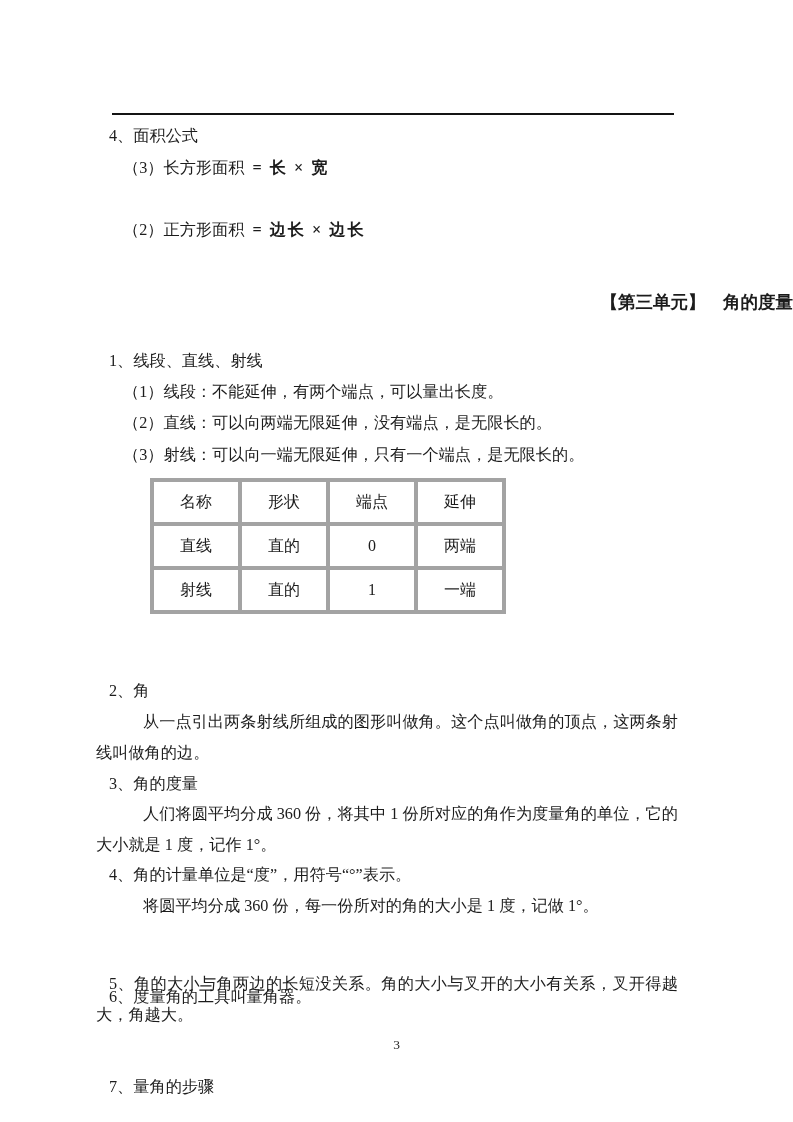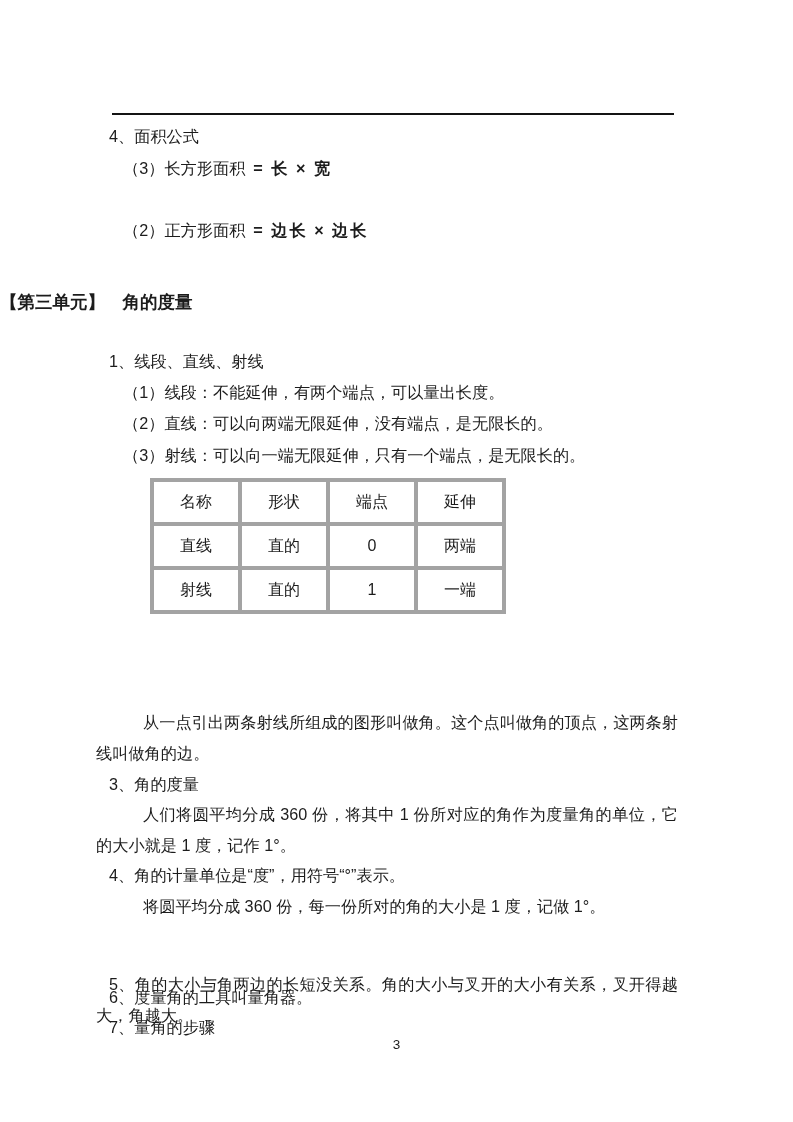--- a/index.html
+++ b/index.html
@@ -1,21 +1,21 @@
 <!DOCTYPE html>
 <html><head>
 <meta charset="utf-8">
 <style>
   html, body { margin: 0; padding: 0; background: #ffffff; }
   .page {
     position: relative;
     width: 793px;
     height: 1122px;
     background: #ffffff;
-    font-family: Liberation Sans, sans-serif;
+    font-family: Liberation Serif, serif;
     color: #1c1c1c;
     overflow: hidden;
     font-size: 16.2px;
     line-height: 31px;
   }
   .abs { position: absolute; }
   .nowrap { white-space: nowrap; }
   .divider {
     position: absolute;
     left: 112px; top: 113px;
@@ -23,21 +23,21 @@
     border-top: 2px solid #141414;
   }
   .content-left { left: 96px; width: 582px; }
   .indent-num { padding-left: 13px; }        
   .indent-sub { padding-left: 27px; }        
   .para { text-align: justify; text-indent: 47px; }
   .para-hang { text-align: justify; text-indent: 13px; }
   .eq { font-weight: bold; letter-spacing: 2px; margin-left: 8px; }
   .unit-header {
     left: 0; top: 287px; width: 793px;
-    text-align: left;
+    text-align: right;
     font-weight: bold;
     font-size: 17.5px;
   }
   .doc-table {
     position: absolute;
     left: 150px; top: 478px;
     border-collapse: collapse;
   }
   .doc-table th, .doc-table td {
     border: 4px solid #a3a3a3;
@@ -99,29 +99,30 @@
       </tr>
       <tr>
         <td>射线</td>
         <td>直的</td>
         <td>1</td>
         <td>一端</td>
       </tr>
     </tbody>
   </table>
 
+  <div class="abs content-left nowrap indent-num" style="top:676px;">2、角</div>
   <div class="abs content-left para" style="top:707px;">从一点引出两条射线所组成的图形叫做角。这个点叫做角的顶点，这两条射线叫做角的边。</div>
 
   <div class="abs content-left nowrap indent-num" style="top:769px;">3、角的度量</div>
   <div class="abs content-left para" style="top:799px;">人们将圆平均分成 360 份，将其中 1 份所对应的角作为度量角的单位，它的大小就是 1 度，记作 1°。</div>
 
   <div class="abs content-left nowrap indent-num" style="top:860px;">4、角的计量单位是“度”，用符号“°”表示。</div>
   <div class="abs content-left para" style="top:891px;">将圆平均分成 360 份，每一份所对的角的大小是 1 度，记做 1°。</div>
 
   <div class="abs content-left para-hang" style="top:969px;">5、角的大小与角两边的长短没关系。角的大小与叉开的大小有关系，叉开得越大，角越大。</div>
 
   <div class="abs content-left nowrap indent-num" style="top:982px;">6、度量角的工具叫量角器。</div>
 
-  <div class="abs content-left nowrap indent-num" style="top:1012px;">7、量角的步骤</div>
+  <div class="abs content-left nowrap indent-num" style="top:1072px;">7、量角的步骤</div>
 
   <div class="abs page-number">3</div>
 
 </div>
 
 </body></html>

